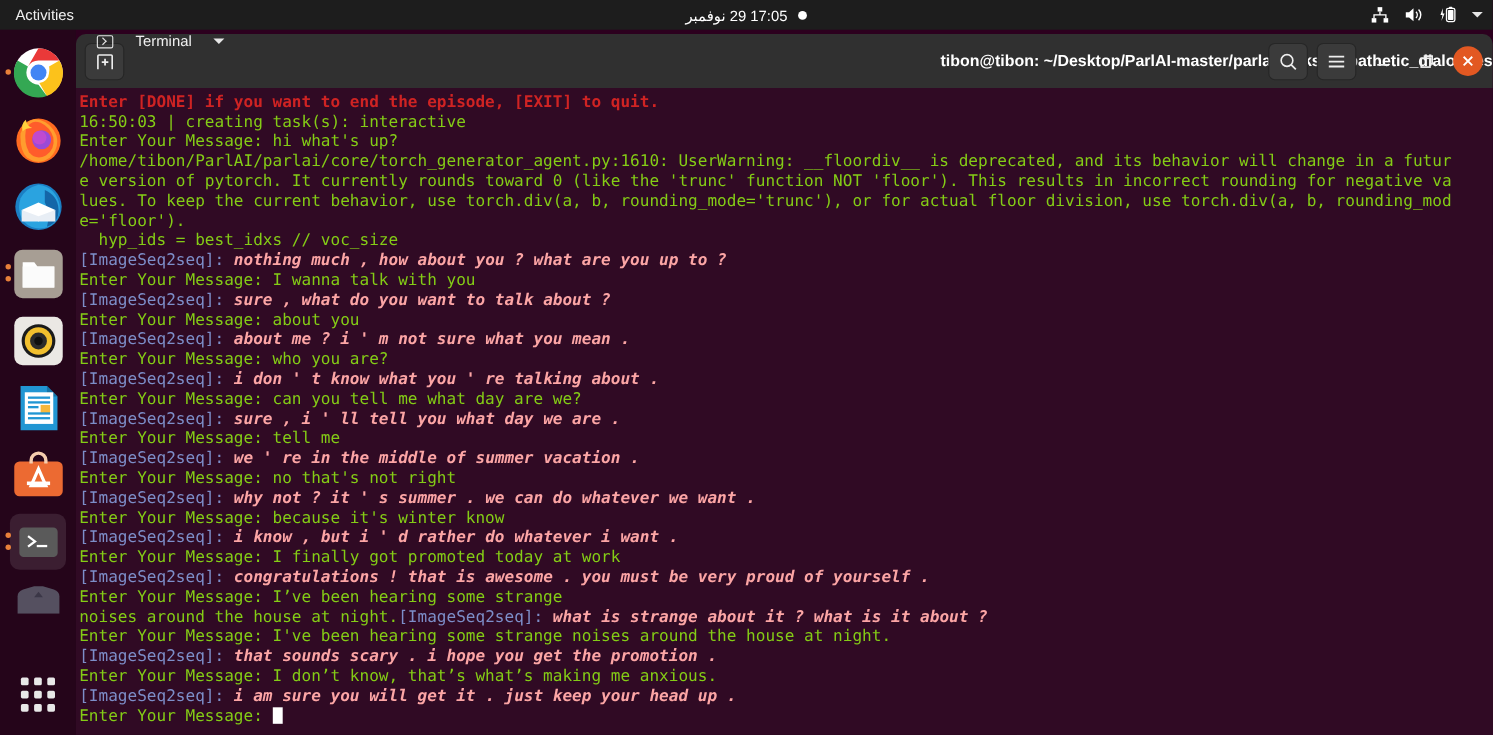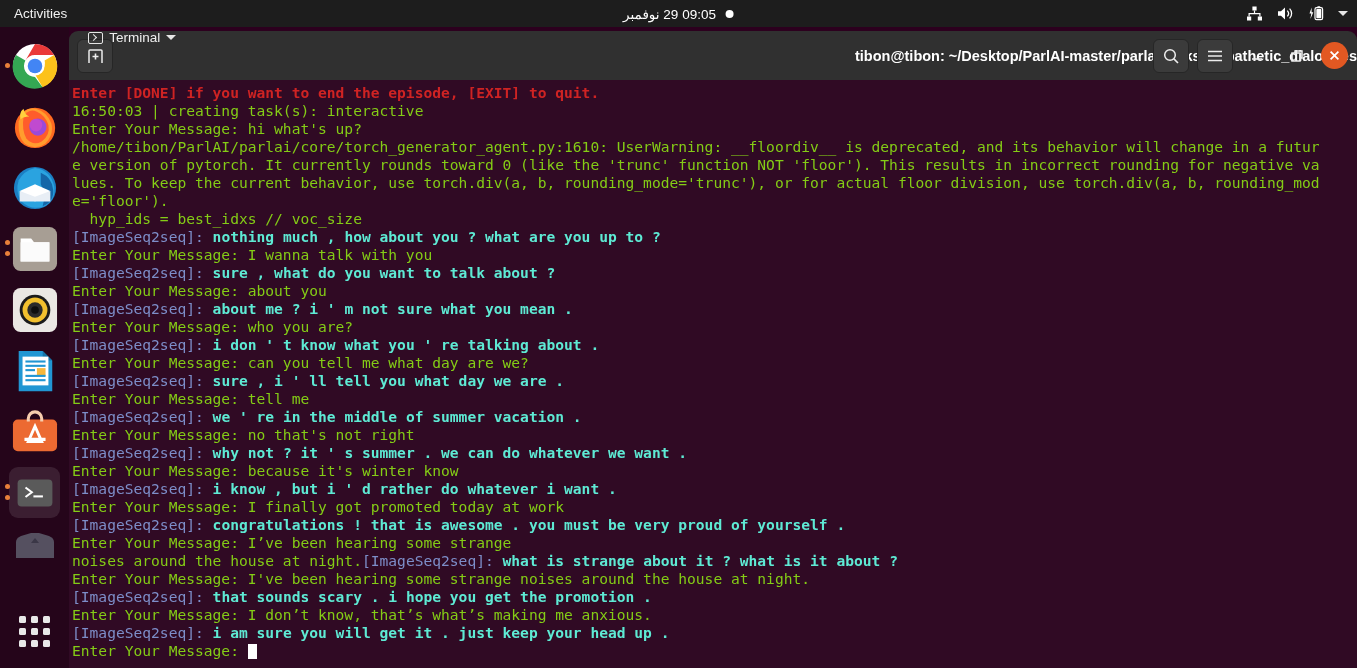--- a/index.html
+++ b/index.html
@@ -19,21 +19,21 @@
     color: #ffffff;
     font-size: 13.5px;
     z-index: 50;
   }
   #activities {
     padding: 0 11px 0 14px;
     height: 27px; line-height: 27px;
     color: #efefef;
   }
   #app-menu {
-    display: flex; align-items: center; gap: 6px;
+    display: flex; align-items: center; gap: 20px;
     padding: 0 10px;
     height: 27px;
     color: #efefef;
     margin-top: 48px;
   }
   .term-glyph {
     width: 15px; height: 12px;
     border: 1.6px solid #e6e6e6;
     border-radius: 2px;
     position: relative;
@@ -180,21 +180,21 @@
     line-height: 18px;
     color: #ffffff;
     white-space: pre-wrap;
     word-break: break-all;
     padding-left: 0px;
   }
   .ln { display: block; height: 18px; white-space: pre; }
   .c-red { color: #cf2323; font-weight: bold; }
   .c-white { color: #84cc16; }
   .c-agent { color: #7d8ec9; margin-top: 36px; }
-  .c-resp { color: #5eead4; font-weight: bold; }
+  .c-resp { color: #fca5a5; font-weight: bold; font-style: italic; }
   .cursor {
     display: inline-block;
     width: 9px; height: 15px;
     background: #ffffff;
     vertical-align: -3px;
   }
 </style>
 </head>
 <body>
 
@@ -202,21 +202,21 @@
   <div id="activities">Activities</div>
 
   <div id="app-menu">
     <span class="term-glyph"></span>
     <span>Terminal</span>
     <span class="tri-down"></span>
   </div>
 
   <div id="clock">
     <span id="rec-dot"></span>
-    <span>09:05  29 نوفمبر</span>
+    <span>17:05  29 نوفمبر</span>
   </div>
 
   <div id="tray">
     <svg class="tray-ic" width="17" height="17" viewBox="0 0 17 17">
       <rect x="6.4" y="1.5" width="4.2" height="4" fill="#fff"></rect>
       <rect x="1" y="11.5" width="4.2" height="4" fill="#fff"></rect>
       <rect x="11.8" y="11.5" width="4.2" height="4" fill="#fff"></rect>
       <path d="M8.5 5.5 V8.6 M3.1 11.5 V8.6 H13.9 V11.5" stroke="#fff" stroke-width="1.2" fill="none"></path>
     </svg>
     <svg class="tray-ic" width="19" height="17" viewBox="0 0 19 17">

